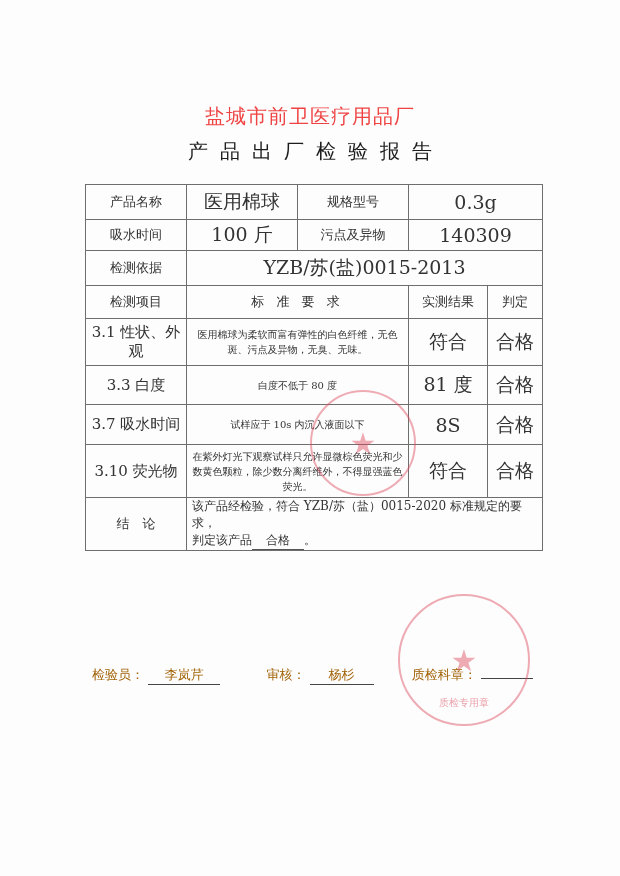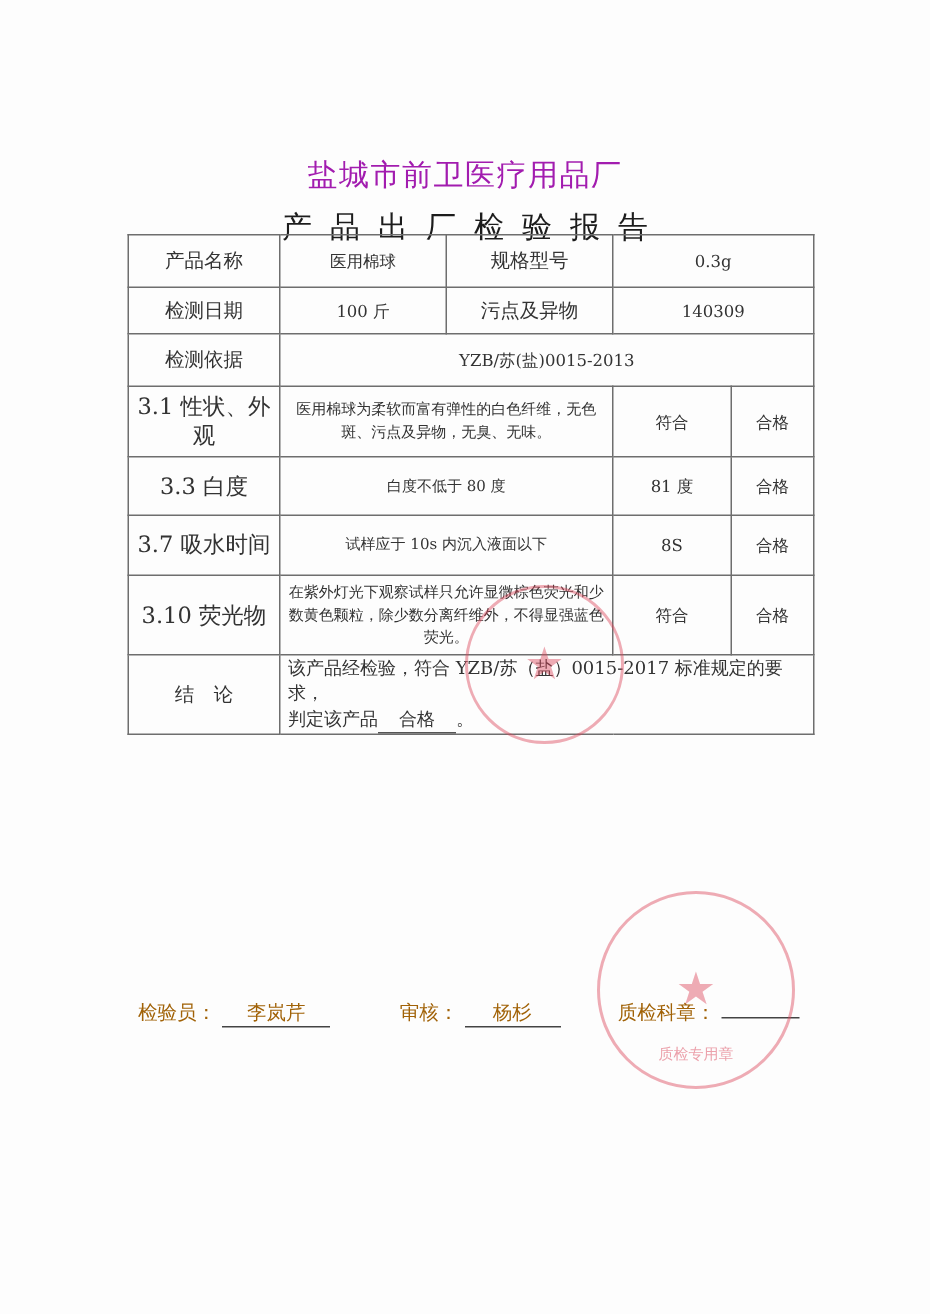--- a/index.html
+++ b/index.html
@@ -1,28 +1,28 @@
 <!DOCTYPE html>
 <html><head>
   <meta charset="utf-8">
   <style>
     html, body { margin: 0; padding: 0; }
     body {
       width: 620px; height: 876px; background: #fdfdfd; position: relative; overflow: hidden;
       font-family: "DejaVu Serif", "Liberation Serif", serif; color: #2a2a2a;
     }
     .title1 { position: absolute; top: 103px; left: 0; width: 620px; text-align: center;
-      font-family: "DejaVu Sans", sans-serif; font-size: 20px; letter-spacing: 1px; color: #a21caf; }
+      font-family: "DejaVu Sans", sans-serif; font-size: 20px; letter-spacing: 1px; color: #ef4444; }
     .title2 { position: absolute; top: 138px; left: 0; width: 620px; text-align: center;
       font-family: "DejaVu Sans", sans-serif; font-size: 20px; letter-spacing: 12px; color: #1c1c1c; padding-left: 12px; box-sizing: border-box; }
-    table.report { position: absolute; left: 85px; top: 156px; width: 457px; border-collapse: collapse;
+    table.report { position: absolute; left: 85px; top: 184px; width: 457px; border-collapse: collapse;
       table-layout: fixed; }
     table.report td { border: 1px solid #6e6e6e; text-align: center; vertical-align: middle; padding: 0; color: #333; }
     .lbl { font-size: 13px; color: #444; }
-    .val { font-size: 11px; color: #444; }
+    .val { font-size: 19px; color: #444; }
     .std { font-size: 10px; text-align: right; padding: 0 4px !important; line-height: 15px; color: #555; }
     .item { font-size: 15px; color: #444; }
     .concl { text-align: left !important; padding: 0 5px !important; font-size: 12px; line-height: 17px; color: #444; }
     .under { display: inline-block; border-bottom: 1px solid #555; padding: 0 14px; }
     .sigrow { position: absolute; top: 663px; left: 92px; font-size: 13px; color: #a16207; white-space: nowrap; }
     .sigrow span { display: inline-block; }
     .sigline { border-bottom: 1px solid #444; text-align: center; }
     .stamp { position: absolute; border: 2px solid rgba(220,70,90,0.45); border-radius: 50%; }
     .stamp .star { position: absolute; left: 50%; top: 50%; transform: translate(-50%,-50%); color: rgba(220,70,90,0.45); font-size: 30px; font-family: "DejaVu Sans", sans-serif; }
     .stamp .stext { position: absolute; bottom: 14px; left: 0; width: 100%; text-align: center; font-size: 10px; color: rgba(220,70,90,0.5); font-family: "DejaVu Sans", sans-serif; }
@@ -42,28 +42,34 @@
       <col style="width:55px">
   </colgroup>
   <tbody>
       <tr style="height:35px">
     <td class="lbl">产品名称</td>
     <td class="val">医用棉球</td>
     <td class="lbl">规格型号</td>
     <td class="val" colspan="2">0.3g</td>
   </tr>
   <tr style="height:31px">
-    <td class="lbl">检测日期</td>
+    <td class="lbl">吸水时间</td>
     <td class="val">100 斤</td>
     <td class="lbl">污点及异物</td>
     <td class="val" colspan="2">140309</td>
   </tr>
   <tr style="height:35px">
     <td class="lbl">检测依据</td>
     <td class="val" colspan="4">YZB/苏(盐)0015-2013</td>
+  </tr>
+  <tr style="height:33px">
+    <td class="lbl">检测项目</td>
+    <td class="lbl" colspan="2" style="letter-spacing:4px">标 准 要 求</td>
+    <td class="lbl">实测结果</td>
+    <td class="lbl">判定</td>
   </tr>
   <tr style="height:47px">
     <td class="item">3.1 性状、外观</td>
     <td class="std" colspan="2">医用棉球为柔软而富有弹性的白色纤维，无色斑、污点及异物，无臭、无味。</td>
     <td class="val">符合</td>
     <td class="val">合格</td>
   </tr>
   <tr style="height:39px">
     <td class="item">3.3 白度</td>
     <td class="std" colspan="2">白度不低于 80 度</td>
@@ -78,21 +84,21 @@
   </tr>
   <tr style="height:53px">
     <td class="item">3.10 荧光物</td>
     <td class="std" colspan="2">在紫外灯光下观察试样只允许显微棕色荧光和少数黄色颗粒，除少数分离纤维外，不得显强蓝色荧光。</td>
     <td class="val">符合</td>
     <td class="val">合格</td>
   </tr>
   <tr style="height:50px">
     <td class="lbl">结　论</td>
     <td class="concl" colspan="4">
-      <div>该产品经检验，符合 YZB/苏（盐）0015-2017 标准规定的要求，</div>
+      <div>该产品经检验，符合 YZB/苏（盐）0015-2020 标准规定的要求，</div>
       <div><span>判定该产品</span><span class="under">合格</span><span>。</span></div>
     </td>
   </tr>
 </tbody>
   </table>
 
 <div class="sigrow">
   <span>检验员：</span>
   <span class="sigline" style="width:72px">李岚芹</span>
   <span style="width:38px"></span>

